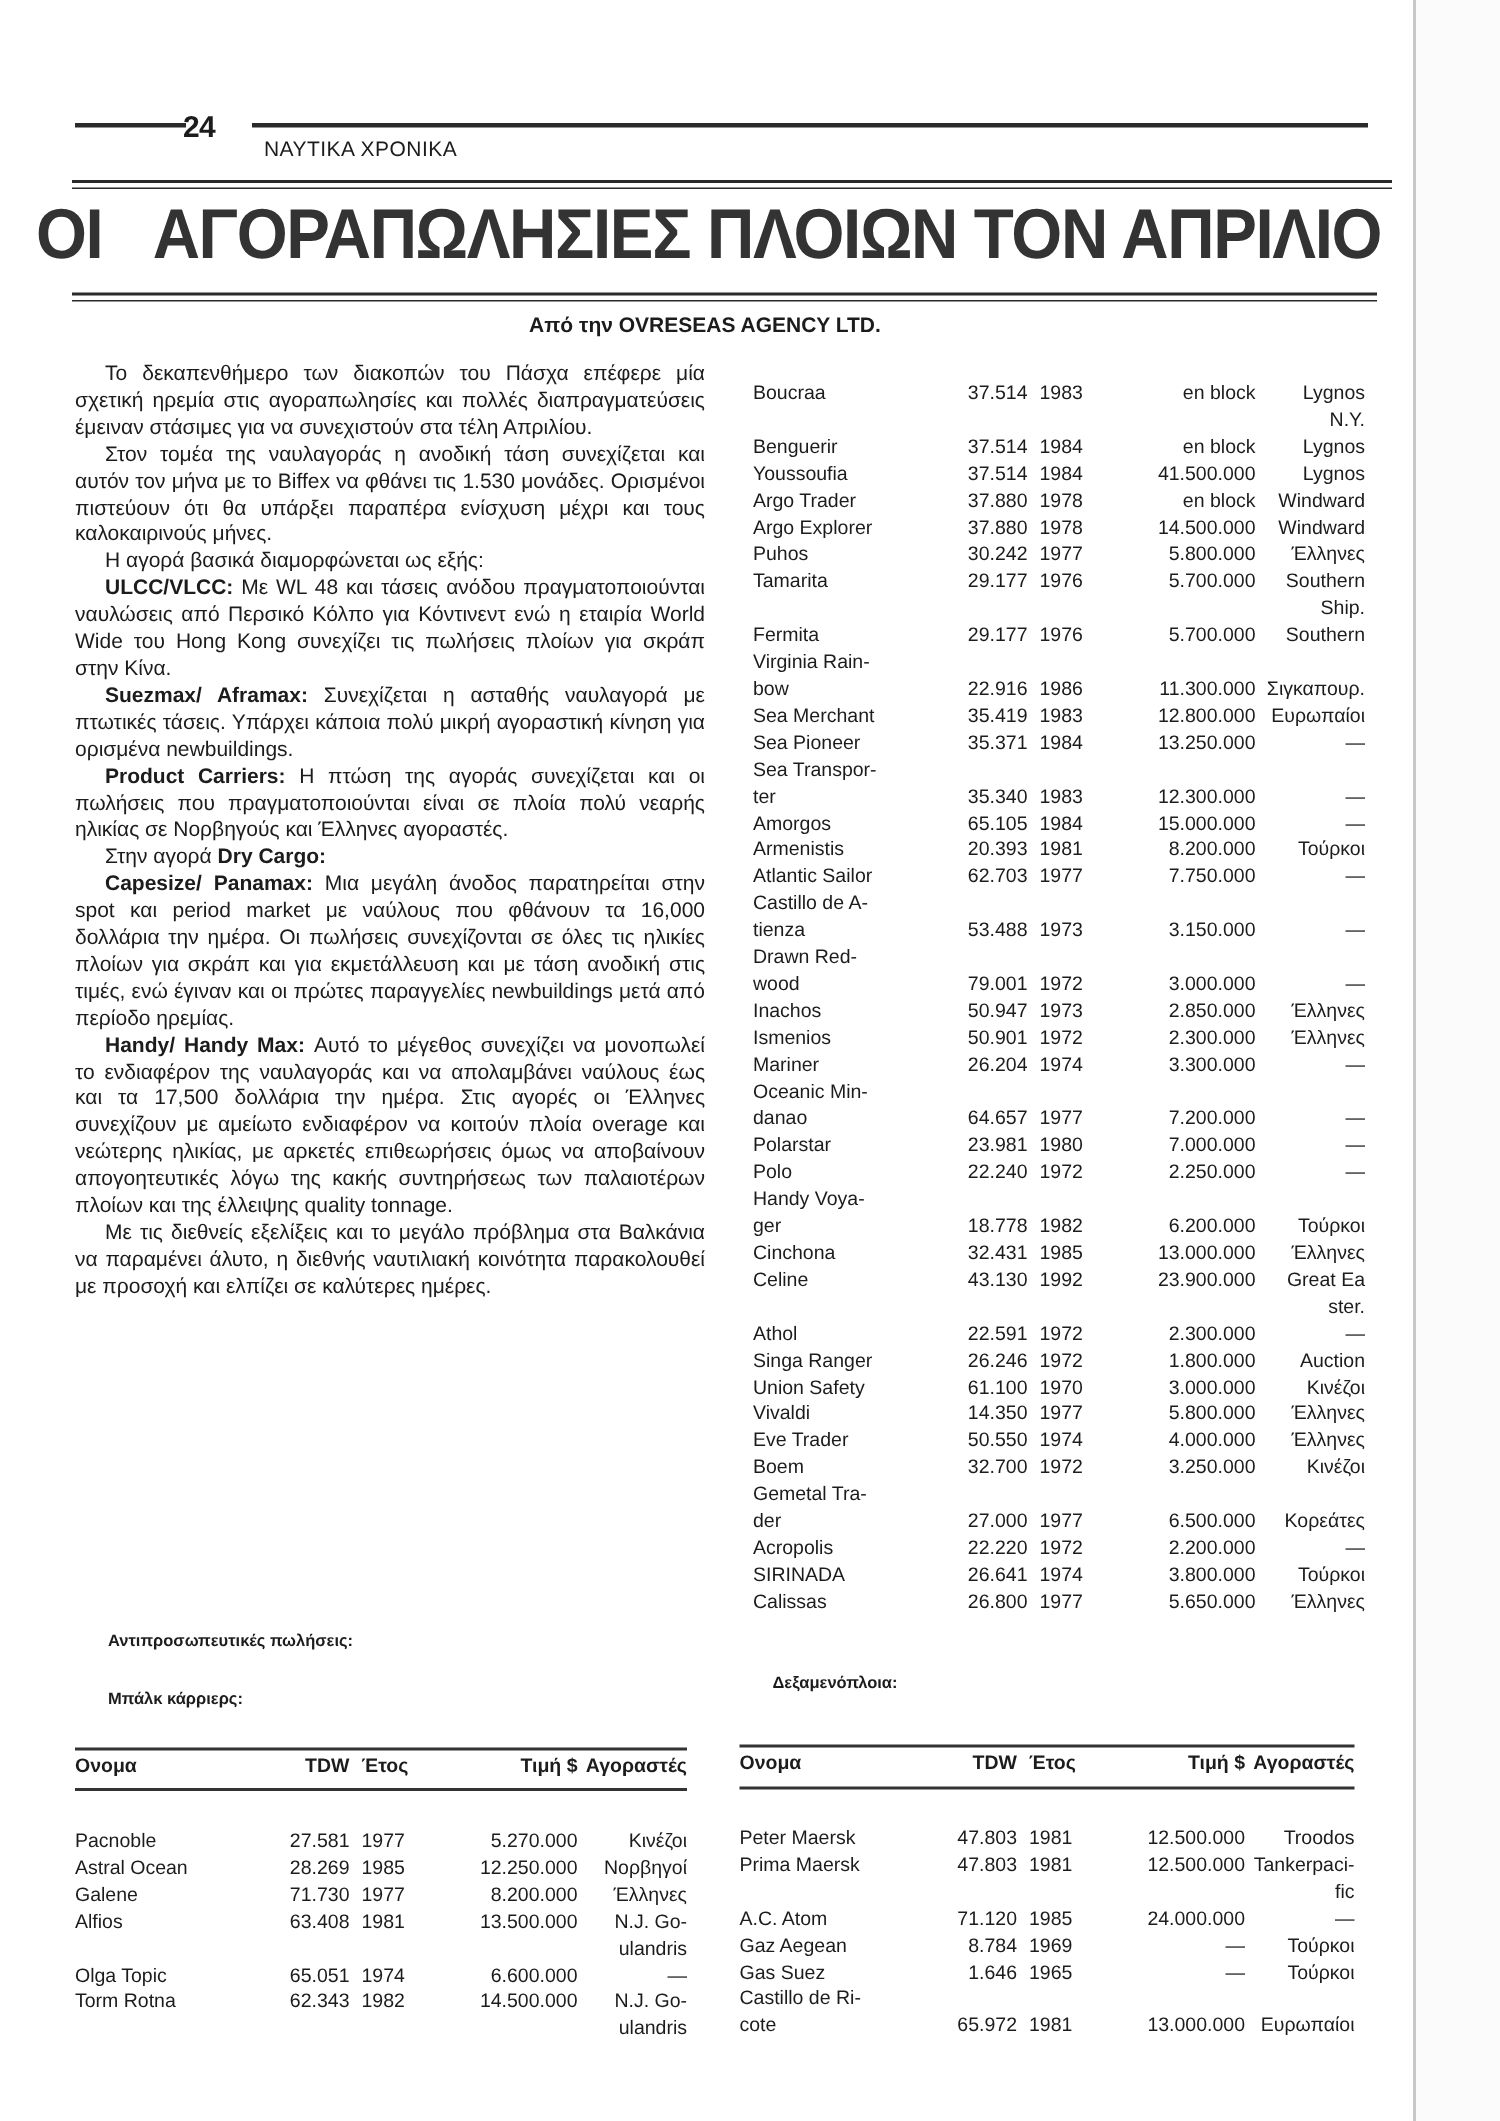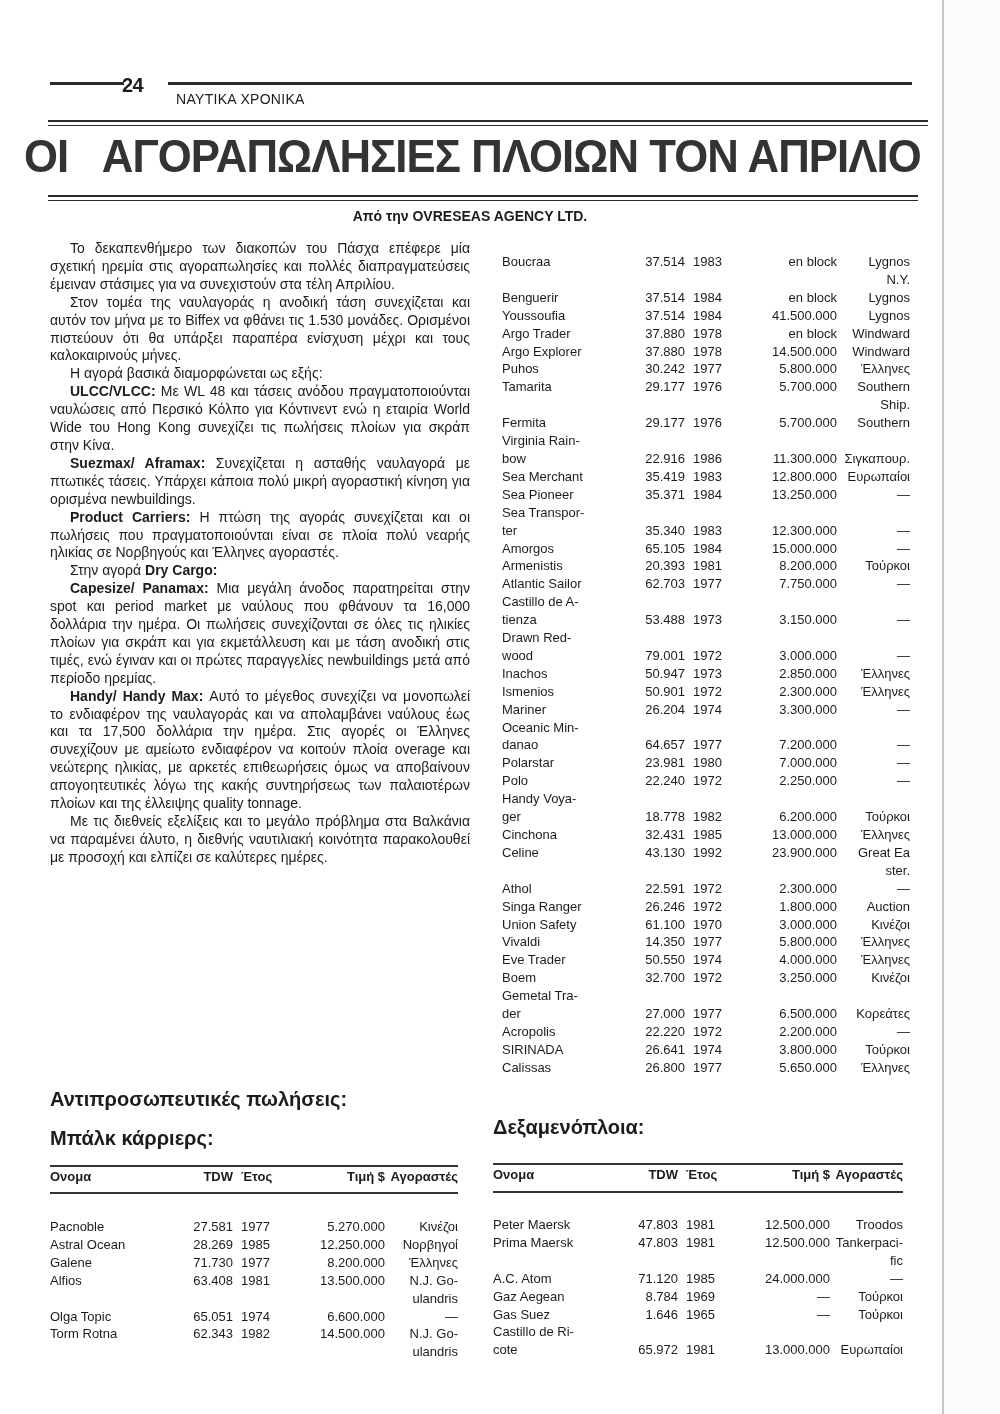--- a/index.html
+++ b/index.html
@@ -24,21 +24,21 @@
   .byline { position: absolute; left: 0; top: 208px; width: 940px; text-align: center; font-size: 14px; font-weight: bold; }
 
   
   .article {
     position: absolute; left: 50px; top: 240px; width: 420px;
     font-size: 14px; line-height: 17.9px; text-align: justify;
   }
   .article p { margin: 0; text-indent: 20px; }
   .article b { font-weight: bold; }
 
-  .section-h { position: absolute; font-size: 20px; font-weight: bold; }
+  .section-h { position: absolute; font-size: 11px; font-weight: bold; margin-left: 22px; }
 
   
   table.ships { position: absolute; border-collapse: collapse; font-size: 13px; }
   table.ships td, table.ships th { padding: 0; vertical-align: top; line-height: 17.9px; }
   table.ships th { font-weight: bold; font-size: 13px; }
   .c-name { text-align: left; }
   .c-tdw, .c-year { text-align: right; }
   .c-year { text-align: left; padding-left: 8px !important; }
   .c-price, .c-buyer { text-align: right; }
   .tbl-rule { position: absolute; height: 2px; background: #333; }

